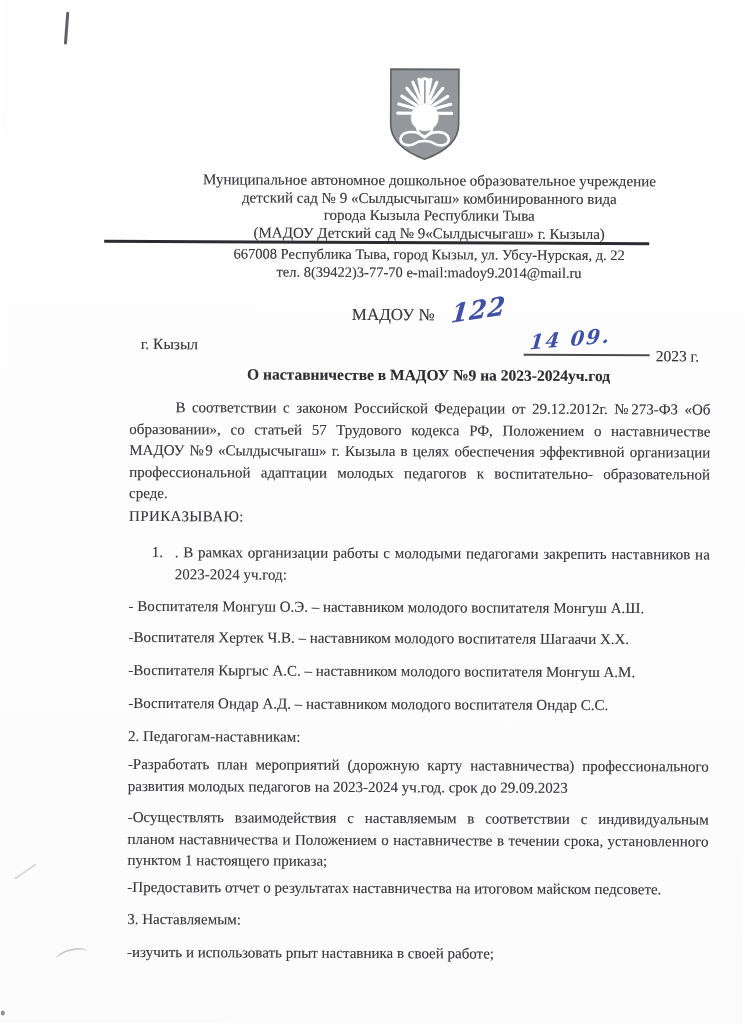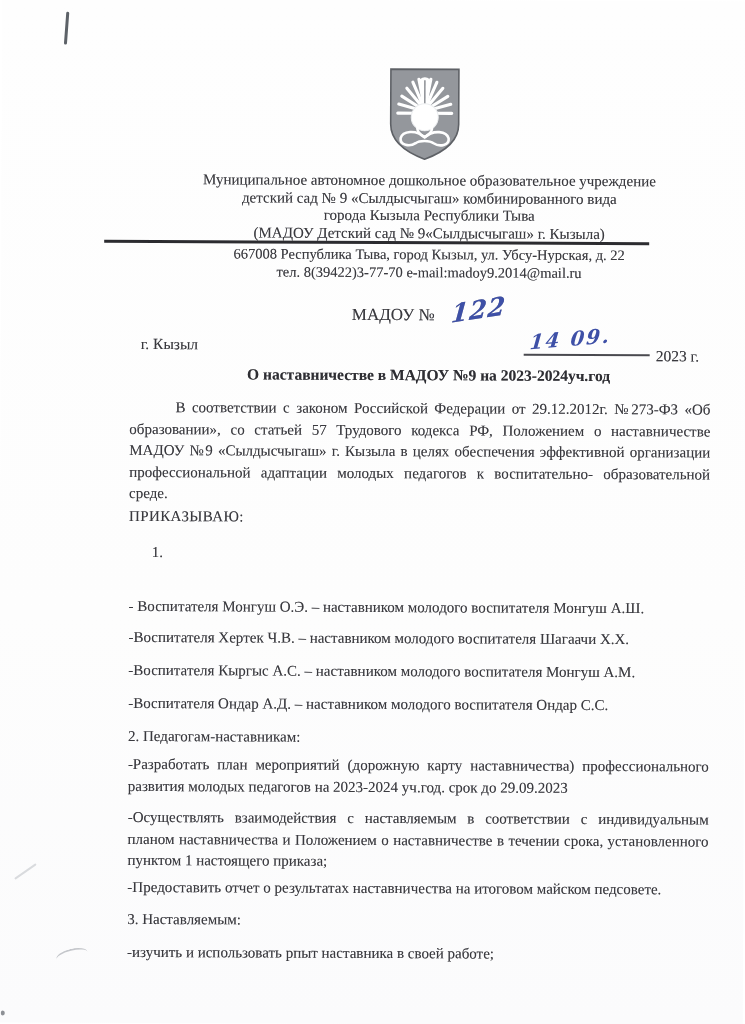--- a/index.html
+++ b/index.html
@@ -161,21 +161,21 @@
     <span class="year txt">2023 г.</span>
   </div>
 
   <div class="doc-title txt">О наставничестве в МАДОУ №9 на 2023-2024уч.год</div>
 
   <div class="abs bodytext just indent intro txt">В соответствии с законом Российской Федерации от 29.12.2012г. №273-ФЗ «Об образовании», со статьей 57 Трудового кодекса РФ, Положением о наставничестве МАДОУ №9 «Сылдысчыгаш» г. Кызыла в целях обеспечения эффективной организации профессиональной адаптации молодых педагогов к воспитательно- образовательной среде.</div>
 
   <div class="abs bodytext prikazyvayu txt">ПРИКАЗЫВАЮ:</div>
 
   <div class="abs bodytext just item1 txt">
-    <span class="item1-num">1.</span>
+    <span class="item1-num">1.</span><span>. В рамках организации работы с молодыми педагогами закрепить наставников на 2023-2024 уч.год:</span>
   </div>
 
   <div class="abs bodytext mentor-0 txt">- Воспитателя Монгуш О.Э. – наставником молодого воспитателя Монгуш А.Ш.</div>
   <div class="abs bodytext mentor-1 txt">-Воспитателя Хертек Ч.В. – наставником молодого воспитателя Шагаачи Х.Х.</div>
   <div class="abs bodytext mentor-2 txt">-Воспитателя Кыргыс А.С. – наставником молодого воспитателя Монгуш А.М.</div>
   <div class="abs bodytext mentor-3 txt">-Воспитателя Ондар А.Д. – наставником молодого воспитателя Ондар С.С.</div>
 
   <div class="abs bodytext sect2 txt">2. Педагогам-наставникам:</div>
 
   <div class="abs bodytext just s2i0 txt">-Разработать план мероприятий (дорожную карту наставничества) профессионального развития молодых педагогов на 2023-2024 уч.год. срок до 29.09.2023</div>

